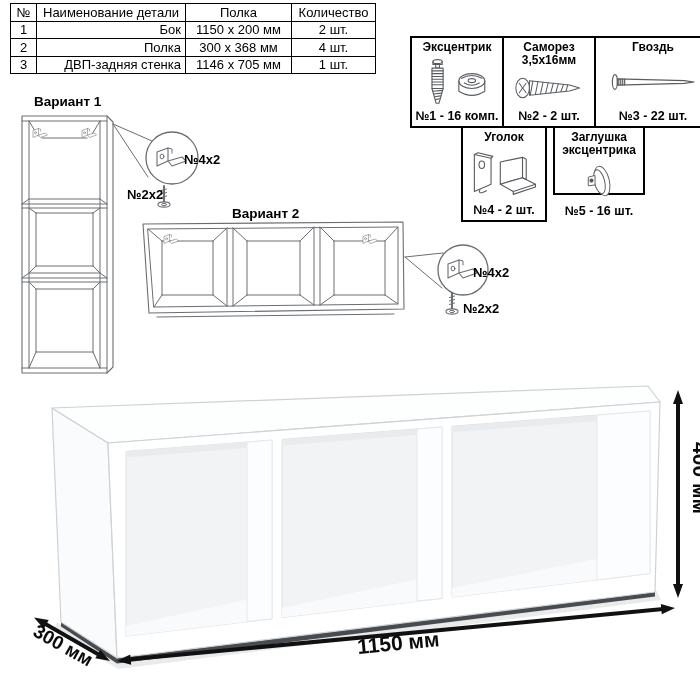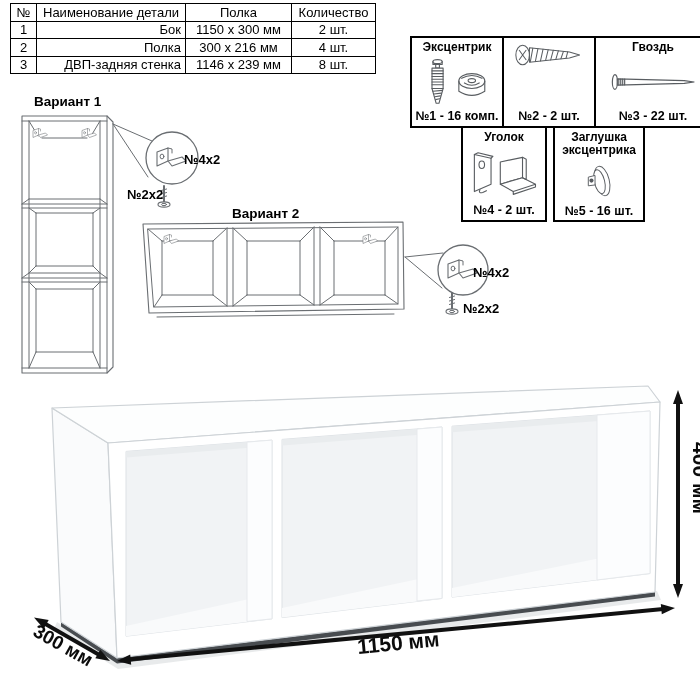--- a/index.html
+++ b/index.html
@@ -46,34 +46,34 @@
     <tbody>
         <tr>
       <th>№</th>
       <th>Наименование детали</th>
       <th>Полка</th>
       <th>Количество</th>
     </tr>
     <tr>
       <td>1</td>
       <td class="name">Бок</td>
-      <td>1150 x 300 мм</td>
+      <td>1150 x 200 мм</td>
       <td>2 шт.</td>
     </tr>
     <tr>
       <td>2</td>
       <td class="name">Полка</td>
-      <td>300 x 216 мм</td>
+      <td>300 x 368 мм</td>
       <td>4 шт.</td>
     </tr>
     <tr>
       <td>3</td>
       <td class="name">ДВП-задняя стенка</td>
-      <td>1146 x 239 мм</td>
-      <td>8 шт.</td>
+      <td>1146 x 705 мм</td>
+      <td>1 шт.</td>
     </tr>
   </tbody>
     </table>
 
   <div class="hw-cell" style="left:410px;top:36px;width:94px;height:92px">
     <div class="hw-title">Эксцентрик</div>
     <svg class="hw-icon" viewBox="0 0 84 54" width="84" height="50">
       <g class="ic">
         <ellipse cx="21" cy="5" rx="5" ry="2.2" fill="#fff"></ellipse>
         <path d="M16,5 V8 M26,5 V8 M16,8 H26 M19,8 V12 M23,8 V12 M19,12 H23"></path>
@@ -84,20 +84,21 @@
         <ellipse cx="58" cy="26" rx="14" ry="8" fill="#fff"></ellipse>
         <path d="M44,26 V37 M72,26 V37 M44,37 Q58,46 72,37"></path>
         <path d="M47,23 Q58,17 69,23 M50,28 Q58,33 66,28"></path>
         <ellipse cx="58" cy="25.5" rx="4" ry="2.2"></ellipse>
       </g>
     </svg>
     <div class="hw-count">№1 - 16 комп.</div>
   </div>
 
   <div class="hw-cell" style="left:502px;top:36px;width:94px;height:92px">
+    <div class="hw-title">Саморез 3,5х16мм</div>
     <svg class="hw-icon" viewBox="0 0 84 40" width="80" height="34">
       <g class="ic">
         <ellipse cx="11" cy="20" rx="8" ry="11.5" fill="#fff"></ellipse>
         <path d="M7,14.5 L15,25.5 M15,14.5 L7,25.5"></path>
         <path d="M19,11.5 L66,16.5 L78,20 L66,23.5 L19,28.5 Z" fill="#fff"></path>
         <path d="M23,12 L20,28 M29,12.6 L26,27.6 M35,13.2 L32,27 M41,13.9 L38,26.4 M47,14.5 L44,25.8 M53,15.1 L50,25.1 M59,15.8 L56,24.4 M64,16.3 L62,23.9"></path>
       </g>
     </svg>
     <div class="hw-count">№2 - 2 шт.</div>
   </div>
@@ -124,21 +125,21 @@
         <path d="M16,44 q-2,4 3,3 l4,-2"></path>
         <polygon points="38,14 62,9 62,31 38,38" fill="#fff"></polygon>
         <polygon points="38,38 62,31 76,38 52,46" fill="#fff"></polygon>
         <polyline points="62,9 66,11 66,33 62,31"></polyline>
         <polyline points="76,38 76,41 52,49 52,46"></polyline>
       </g>
     </svg>
     <div class="hw-count">№4 - 2 шт.</div>
   </div>
 
-  <div class="hw-cell" style="left:553px;top:126px;width:92px;height:96px">
+  <div class="hw-cell" style="left:553px;top:126px;width:92px;height:69px">
     <div class="hw-title">Заглушка эксцентрика</div>
     <svg class="hw-icon" viewBox="0 0 52 58" width="48" height="46">
       <g class="ic">
         <g transform="rotate(-14 30 29)">
           <ellipse cx="30" cy="29" rx="9" ry="19" fill="#fff"></ellipse>
           <ellipse cx="26.5" cy="29" rx="6.5" ry="15.5" fill="#fff"></ellipse>
         </g>
         <polygon points="13,24 21,22 21,34 13,35" fill="#fff"></polygon>
         <circle cx="16.5" cy="28.5" r="2.6" fill="#585c60" stroke="none"></circle>
       </g>

